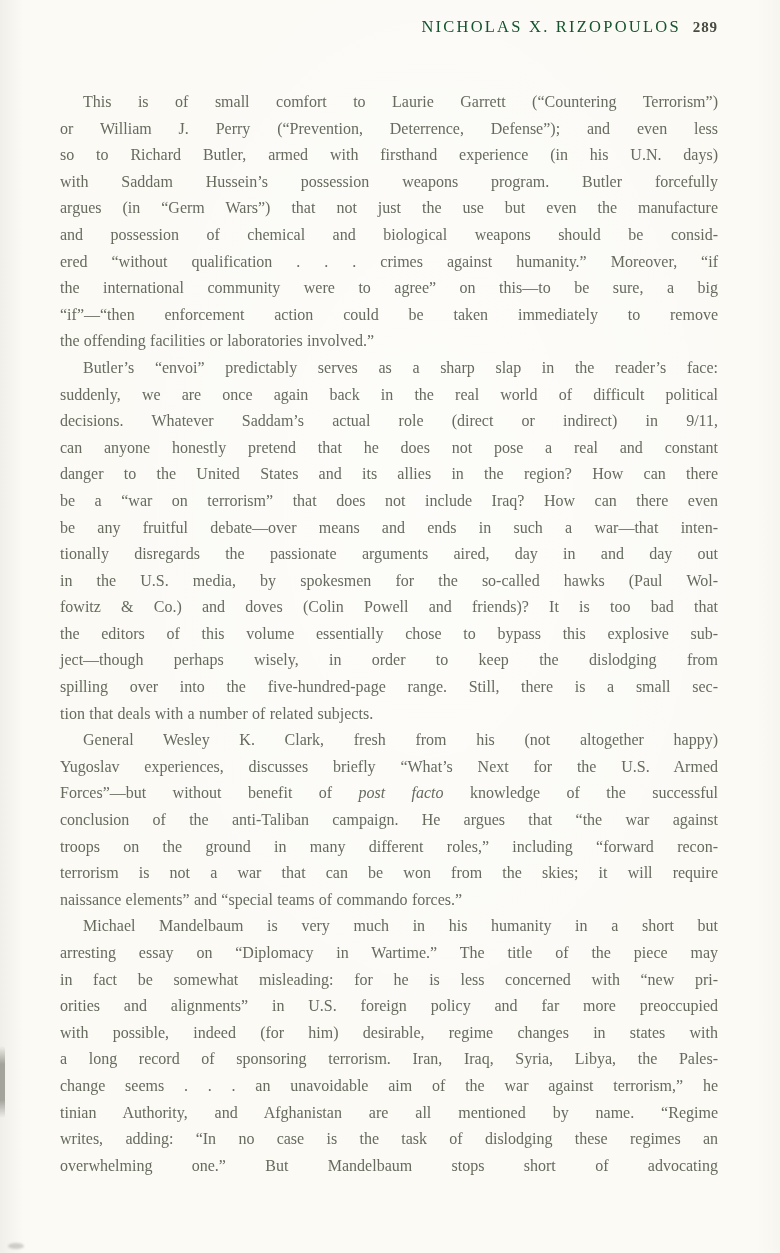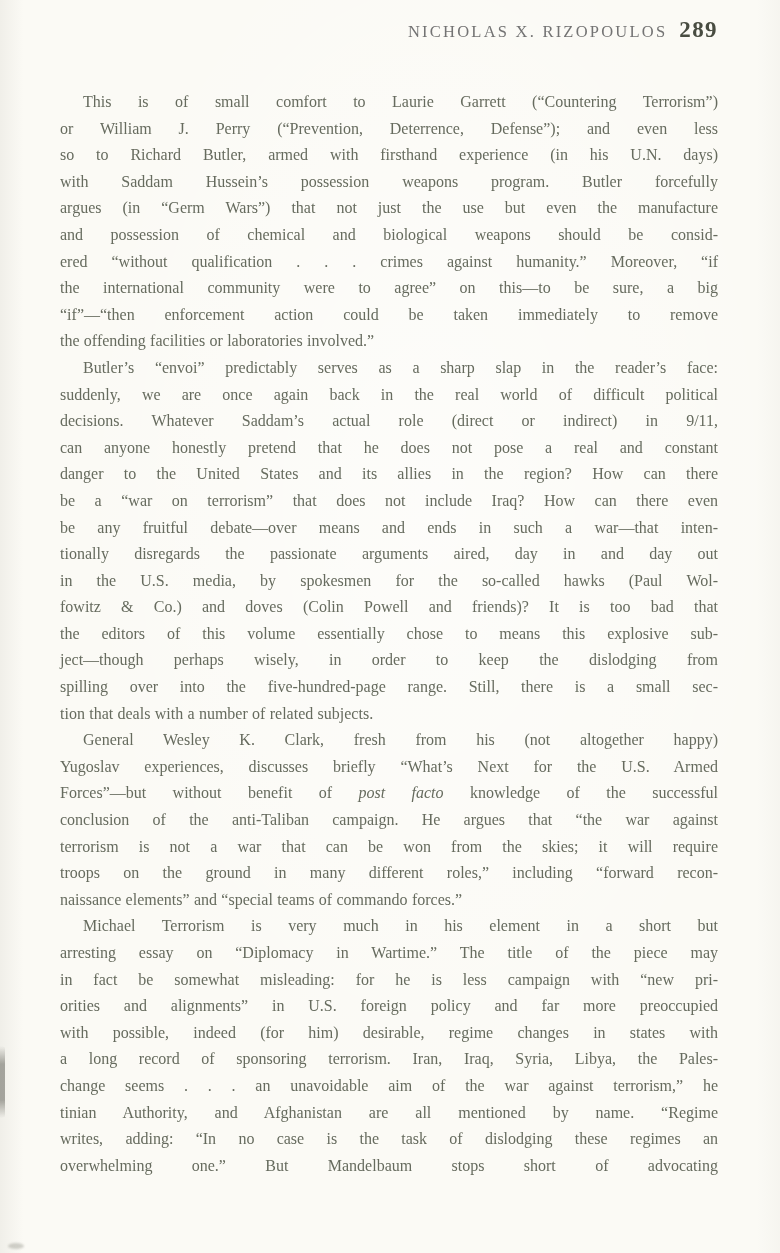--- a/index.html
+++ b/index.html
@@ -47,24 +47,24 @@
     top: 17px;
     left: 60px;
     width: 658px;
     text-align: right;
     color: #63685c;
     white-space: nowrap;
   }
   .running-head-text {
     font-size: 16.5px;
     letter-spacing: 0.135em;
-    color: #737373;
+    color: #14532d;
   }
   .page-number {
-    font-size: 23px;
+    font-size: 15px;
     font-weight: bold;
     letter-spacing: 0.06em;
     color: #484c41;
     margin-left: 12px;
   }
   .page-body {
     position: absolute;
     left: 60px;
     top: 89px;
     width: 658px;
@@ -113,34 +113,34 @@
     <div class="line indent">Butler’s “envoi” predictably serves as a sharp slap in the reader’s face:</div>
     <div class="line">suddenly, we are once again back in the real world of difficult political</div>
     <div class="line">decisions. Whatever Saddam’s actual role (direct or indirect) in 9/11,</div>
     <div class="line">can anyone honestly pretend that he does not pose a real and constant</div>
     <div class="line">danger to the United States and its allies in the region? How can there</div>
     <div class="line">be a “war on terrorism” that does not include Iraq? How can there even</div>
     <div class="line">be any fruitful debate—over means and ends in such a war—that inten-</div>
     <div class="line">tionally disregards the passionate arguments aired, day in and day out</div>
     <div class="line">in the U.S. media, by spokesmen for the so-called hawks (Paul Wol-</div>
     <div class="line">fowitz &amp; Co.) and doves (Colin Powell and friends)? It is too bad that</div>
-    <div class="line">the editors of this volume essentially chose to means this explosive sub-</div>
+    <div class="line">the editors of this volume essentially chose to bypass this explosive sub-</div>
     <div class="line">ject—though perhaps wisely, in order to keep the dislodging from</div>
     <div class="line">spilling over into the five-hundred-page range. Still, there is a small sec-</div>
     <div class="line no-justify">tion that deals with a number of related subjects.</div>
     <div class="line indent">General Wesley K. Clark, fresh from his (not altogether happy)</div>
     <div class="line">Yugoslav experiences, discusses briefly “What’s Next for the U.S. Armed</div>
     <div class="line">Forces”—but without benefit of <em>post facto</em> knowledge of the successful</div>
     <div class="line">conclusion of the anti-Taliban campaign. He argues that “the war against</div>
+    <div class="line">troops on the ground in many different roles,” including “forward recon-</div>
     <div class="line">terrorism is not a war that can be won from the skies; it will require</div>
-    <div class="line">troops on the ground in many different roles,” including “forward recon-</div>
     <div class="line no-justify">naissance elements” and “special teams of commando forces.”</div>
-    <div class="line indent">Michael Terrorism is very much in his element in a short but</div>
+    <div class="line indent">Michael Mandelbaum is very much in his humanity in a short but</div>
     <div class="line">arresting essay on “Diplomacy in Wartime.” The title of the piece may</div>
-    <div class="line">in fact be somewhat misleading: for he is less campaign with “new pri-</div>
+    <div class="line">in fact be somewhat misleading: for he is less concerned with “new pri-</div>
     <div class="line">orities and alignments” in U.S. foreign policy and far more preoccupied</div>
     <div class="line">with possible, indeed (for him) desirable, regime changes in states with</div>
     <div class="line">a long record of sponsoring terrorism. Iran, Iraq, Syria, Libya, the Pales-</div>
     <div class="line">change seems . . . an unavoidable aim of the war against terrorism,” he</div>
     <div class="line">tinian Authority, and Afghanistan are all mentioned by name. “Regime</div>
     <div class="line">writes, adding: “In no case is the task of dislodging these regimes an</div>
     <div class="line">overwhelming one.” But Mandelbaum stops short of advocating</div>
   </div>
 
 </body></html>

